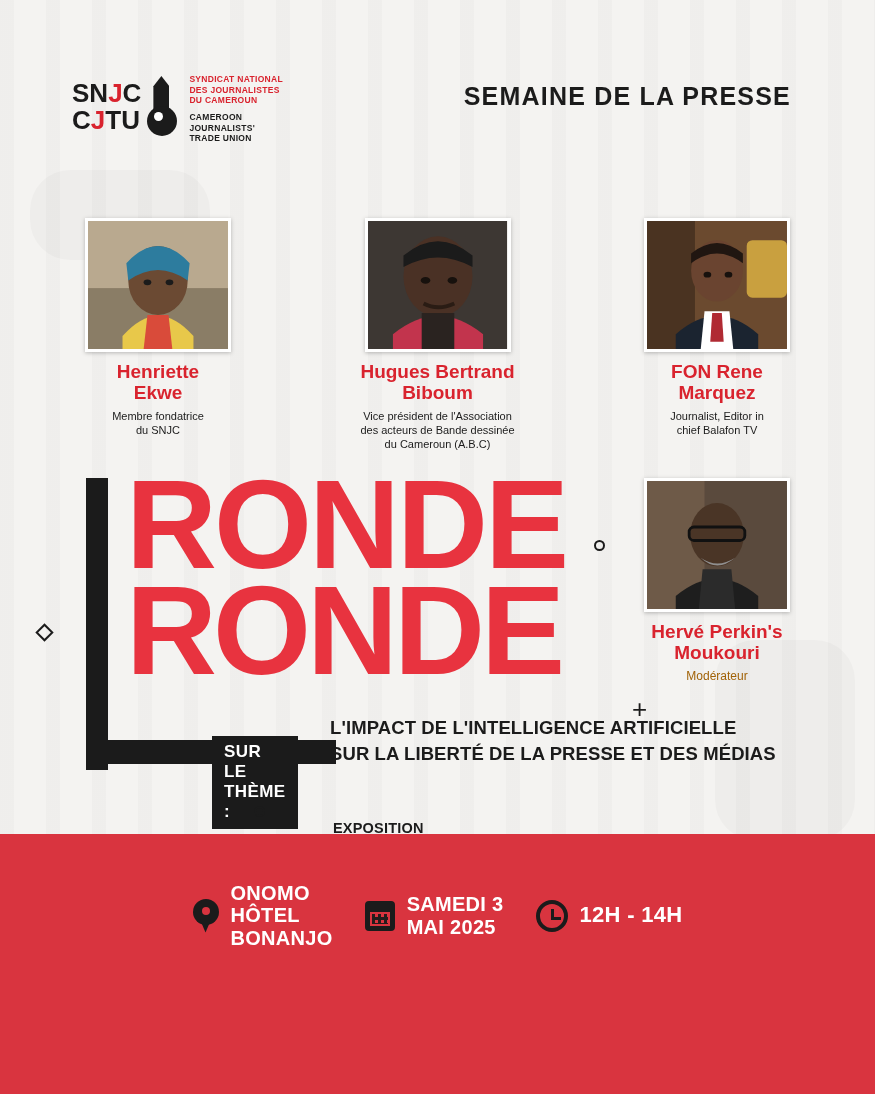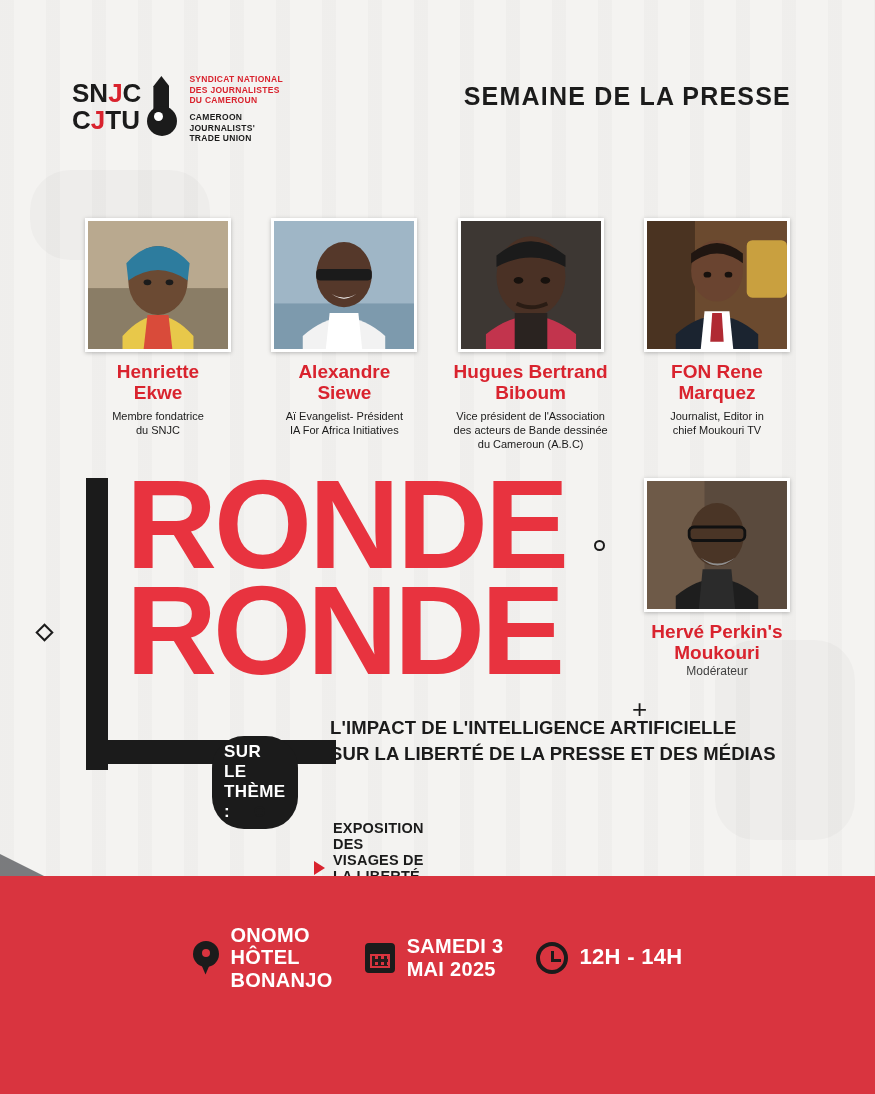--- a/index.html
+++ b/index.html
@@ -200,21 +200,20 @@
 
   .theme-label {
     position: absolute;
     left: 126px; top: 264px;
     background: #1b1b1b;
     color: #ffffff;
     font-weight: bold;
     font-size: 17px;
     padding: 6px 12px 7px 12px;
     letter-spacing: 0.4px;
-    border-radius: 32px;
   }
   .theme-text {
     position: absolute;
     left: 244px; top: 243px;
     width: 500px;
     color: #1b1b1b;
     font-weight: bold;
     font-size: 18.5px;
     line-height: 1.38;
     letter-spacing: 0.1px;
@@ -246,22 +245,23 @@
     text-align: center;
   }
   .mod-name {
     margin-top: 10px;
     color: #d9232e;
     font-weight: bold;
     font-size: 19px;
     line-height: 1.1;
   }
   .mod-role {
+    margin-top: 5px;
     font-size: 12px;
-    color: #404040;
+    color: #a16207;
   }
 
   
   .deco { position: absolute; color: #1b1b1b; }
   .deco-circle {
     width: 11px; height: 11px;
     border: 2px solid #1b1b1b;
     border-radius: 50%;
   }
   .deco-diamond {
@@ -290,21 +290,21 @@
     left: -60px; bottom: 96px;
     width: 230px; height: 120px;
     background: #1b1b1b;
     clip-path: polygon(0% 30%, 100% 100%, 0% 100%);
   }
 
   
   .footer {
     position: absolute;
     left: 0; right: 0; bottom: 0;
-    height: 218px;
+    height: 260px;
     background: #d9343f;
   }
   .footer-inner {
     position: absolute;
     top: 48px;
     left: 0; right: 0;
     display: flex;
     justify-content: center;
     align-items: center;
     gap: 32px;
@@ -444,37 +444,20 @@
           <ellipse cx="62" cy="64" rx="4" ry="3" fill="#1b1b1b"></ellipse>
           <ellipse cx="85" cy="64" rx="4" ry="3" fill="#1b1b1b"></ellipse>
         </svg>
       </div>
       <div class="sp-name" style="white-space: pre-line;">Henriette
 Ekwe</div>
       <div class="sp-role" style="white-space: pre-line;">Membre fondatrice
 du SNJC</div>
     </div>
 
-    <div class="speaker">
-      <div class="photo">
-        <svg class="face" viewBox="0 0 146 134" preserveAspectRatio="none">
-          <rect width="146" height="134" fill="#9fb6c6"></rect>
-          <rect y="86" width="146" height="48" fill="#7d9aad"></rect>
-          <ellipse cx="73" cy="56" rx="29" ry="34" fill="#55382a"></ellipse>
-          <rect x="44" y="50" width="58" height="12" rx="4" fill="#1b1b1b"></rect>
-          <path d="M30 120 Q73 82 116 120 L116 134 L30 134 Z" fill="#f2f2f2"></path>
-          <path d="M58 96 L88 96 L92 134 L54 134 Z" fill="#ffffff"></path>
-          <path d="M60 76 Q73 86 86 76 Q73 84 60 76 Z" fill="#ffffff"></path>
-        </svg>
-      </div>
-      <div class="sp-name" style="white-space: pre-line;">Alexandre
-Siewe</div>
-      <div class="sp-role" style="white-space: pre-line;">Aï Evangelist- Président
-IA For Africa Initiatives</div>
-    </div>
 
     <div class="speaker">
       <div class="photo">
         <svg class="face" viewBox="0 0 146 134" preserveAspectRatio="none">
           <rect width="146" height="134" fill="#3d3733"></rect>
           <ellipse cx="73" cy="58" rx="36" ry="42" fill="#4a3125"></ellipse>
           <path d="M37 36 Q73 6 109 36 L109 48 Q73 28 37 48 Z" fill="#1b1b1b"></path>
           <path d="M26 118 Q73 80 120 118 L120 134 L26 134 Z" fill="#c2344d"></path>
           <rect x="56" y="96" width="34" height="38" fill="#2a2320"></rect>
           <ellipse cx="60" cy="62" rx="5" ry="3.5" fill="#17110d"></ellipse>
@@ -500,21 +483,21 @@
           <path d="M30 118 Q73 80 116 118 L116 134 L30 134 Z" fill="#1b2430"></path>
           <path d="M60 94 L86 94 L90 134 L56 134 Z" fill="#ffffff"></path>
           <path d="M68 96 L78 96 L80 126 L66 126 Z" fill="#b02a33"></path>
           <ellipse cx="63" cy="56" rx="4" ry="3" fill="#17110d"></ellipse>
           <ellipse cx="85" cy="56" rx="4" ry="3" fill="#17110d"></ellipse>
         </svg>
       </div>
       <div class="sp-name" style="white-space: pre-line;">FON Rene
 Marquez</div>
       <div class="sp-role" style="white-space: pre-line;">Journalist, Editor in
-chief Moukouri TV</div>
+chief Balafon TV</div>
     </div>
   </div>
 
   <div class="title-wrap">
     <div class="bracket"></div>
     <div class="bracket-bottom"></div>
     <div class="big-title">
       <div>RONDE</div>
       <div class="l2">RONDE</div>
     </div>

